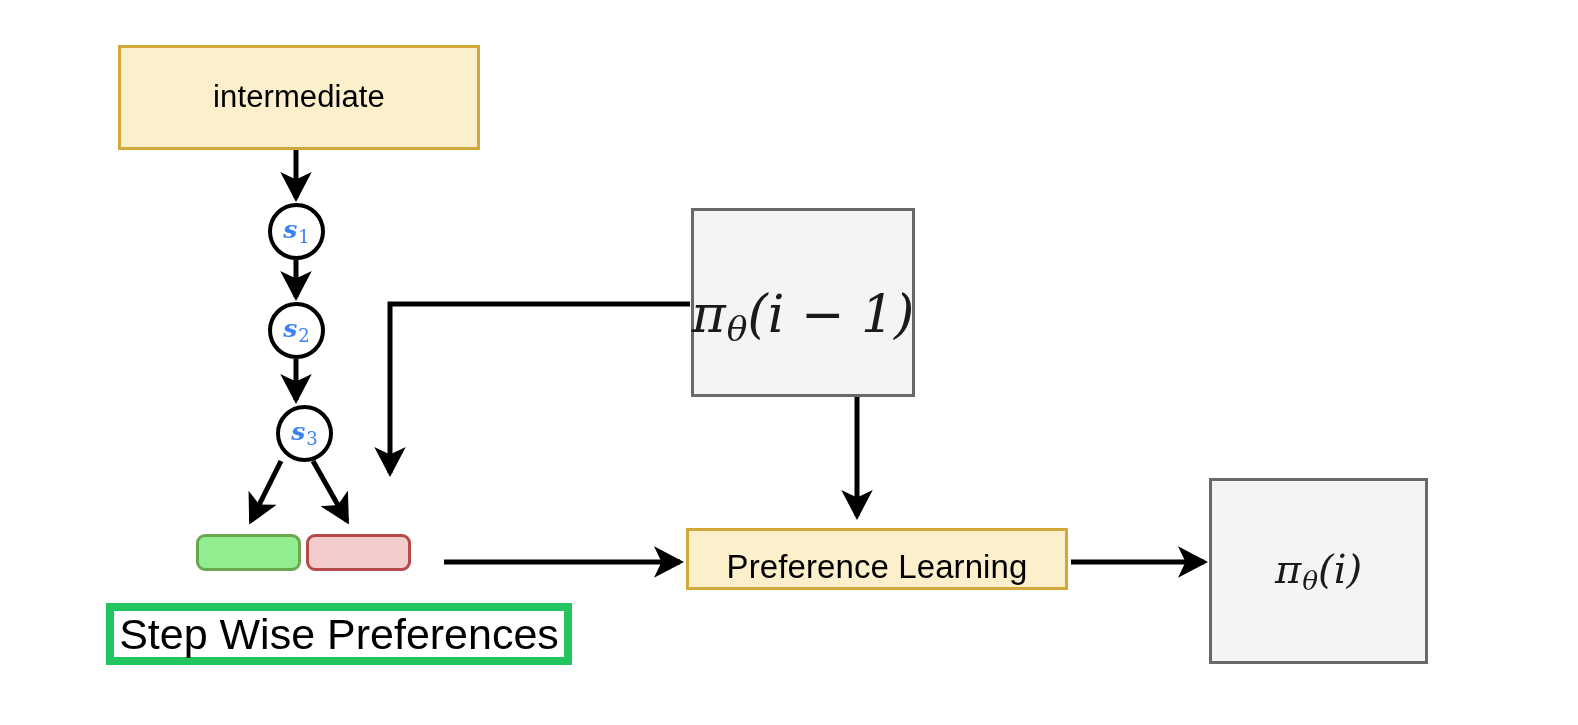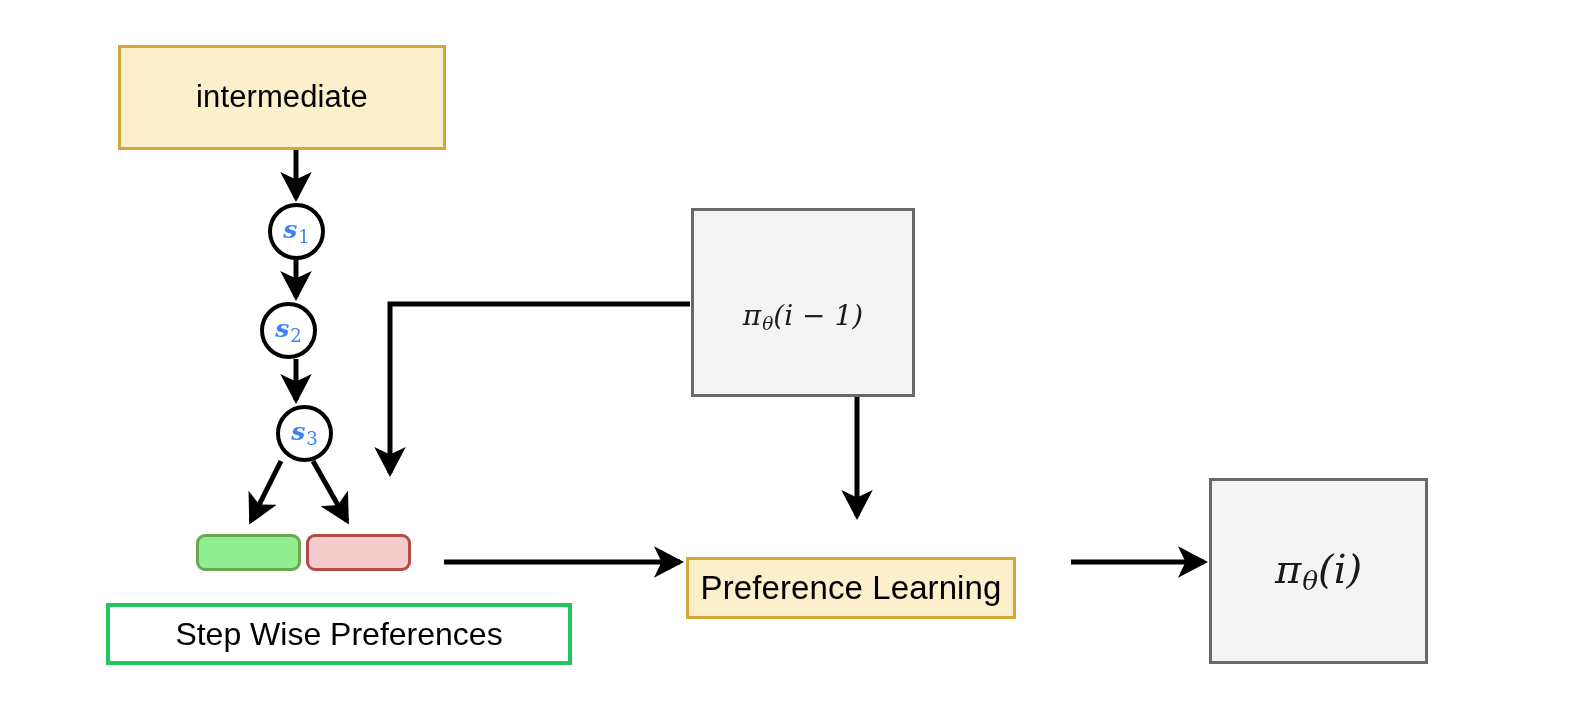--- a/index.html
+++ b/index.html
@@ -36,23 +36,23 @@
   .box-yellow {
     background: #fcefcb;
     border: 3px solid #d3a83a;
     color: #000000;
     font-size: 31px;
     line-height: 1.18;
     letter-spacing: 0.1px;
   }
   .box-white {
     background: #ffffff;
-    border: 4px solid #22c55e;
+    border: 8px solid #22c55e;
     color: #000000;
-    font-size: 32px;
+    font-size: 43px;
   }
   .box-gray {
     background: #f4f4f4;
     border: 3px solid #696969;
     color: #1a1a1a;
   }
   .box-green {
     background: #90ee90;
     border: 3px solid #6aa84f;
     border-radius: 9px;
@@ -134,54 +134,54 @@
 
     <path d="M 690 304 L 390 304 L 390 473" fill="none" stroke="#000000" stroke-width="5" marker-end="url(#ah)"></path>
 
     <line x1="444" y1="562" x2="680" y2="562" stroke="#000000" stroke-width="5" marker-end="url(#ah)"></line>
 
     <line x1="857" y1="397" x2="857" y2="516" stroke="#000000" stroke-width="5" marker-end="url(#ah)"></line>
 
     <line x1="1071" y1="562" x2="1204" y2="562" stroke="#000000" stroke-width="5" marker-end="url(#ah)"></line>
   </svg>
 
-  <div class="node box-yellow" style="left:118px; top:45px; width:328px; height:105px; flex-direction:column;">
+  <div class="node box-yellow" style="left:118px; top:45px; width:362px; height:105px; flex-direction:column;">
     <span>intermediate</span>
   </div>
 
   <div class="state-circle" style="left:268px; top:203px; width:57px; height:57px;">
     <span class="state-label"><span>s</span><span class="sub">1</span></span>
   </div>
 
-  <div class="state-circle" style="left:260px; top:302px; width:57px; height:57px;">
+  <div class="state-circle" style="left:268px; top:302px; width:57px; height:57px;">
     <span class="state-label"><span>s</span><span class="sub">2</span></span>
   </div>
 
   <div class="state-circle" style="left:276px; top:405px; width:57px; height:57px;">
     <span class="state-label"><span>s</span><span class="sub">3</span></span>
   </div>
 
   <div class="node box-green" style="left:196px; top:534px; width:105px; height:37px;">
     <span></span>
   </div>
 
   <div class="node box-red" style="left:306px; top:534px; width:105px; height:37px;">
     <span></span>
   </div>
 
   <div class="node box-white" style="left:106px; top:603px; width:466px; height:62px;">
     <span>Step Wise Preferences</span>
   </div>
 
   <div class="node box-gray" style="left:691px; top:208px; width:224px; height:189px;">
-    <span class="math" style="font-size:28px;margin-top:28px;"><span>π</span><span class="sub-it">θ</span><span class="up" style="font-style:italic;">(i − 1)</span></span>
+    <span class="math" style="font-size:52px;margin-top:28px;"><span>π</span><span class="sub-it">θ</span><span class="up" style="font-style:italic;">(i − 1)</span></span>
   </div>
 
 
-  <div class="node box-yellow" style="left:686px; top:557px; width:330px; height:62px;">
+  <div class="node box-yellow" style="left:686px; top:528px; width:382px; height:62px;align-items:flex-end;">
     <span style="font-size:33px;">Preference Learning</span>
   </div>
 
   <div class="node box-gray" style="left:1209px; top:478px; width:219px; height:186px;">
     <span class="math" style="font-size:40px;"><span>π</span><span class="sub-it">θ</span><span style="font-style:italic;">(i)</span></span>
   </div>
 
 </div>
 
 </body></html>

